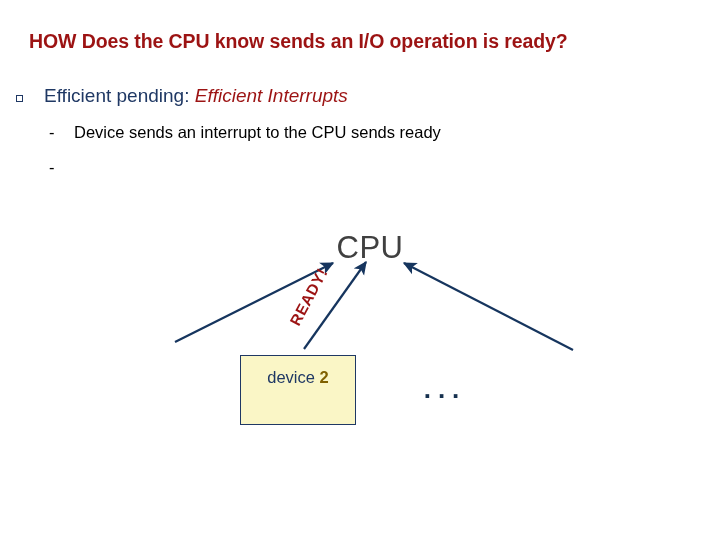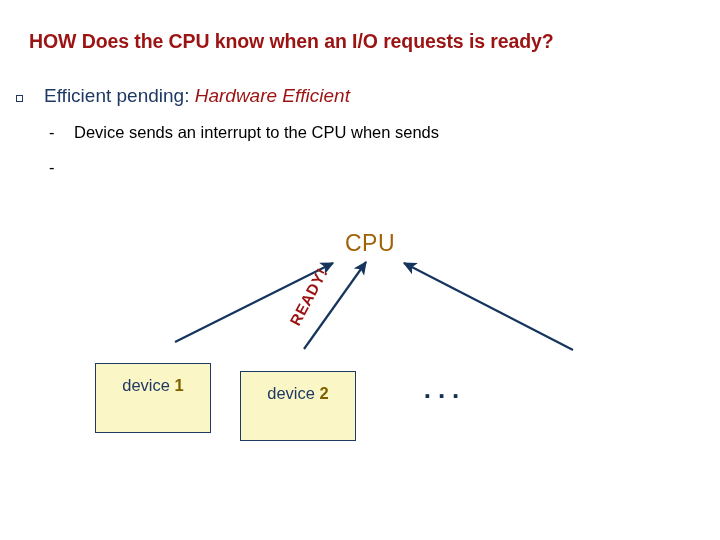--- a/index.html
+++ b/index.html
@@ -83,22 +83,22 @@
     width: 720px;
     height: 540px;
     pointer-events: none;
   }
   #cpu-label {
     position: absolute;
     left: 330px;
     top: 230px;
     width: 80px;
     text-align: center;
-    font-size: 23px;
-    color: #a16207;
+    font-size: 31px;
+    color: #404040;
     letter-spacing: 0.5px;
   }
   #ready-label {
     position: absolute;
     left: 274px;
     top: 288px;
     width: 70px;
     text-align: center;
     font-size: 15.5px;
     font-weight: bold;
@@ -128,70 +128,67 @@
     font-size: 16.5px;
     color: #1F3864;
     white-space: nowrap;
   }
   .device-label .num {
     color: #7F6000;
     font-weight: bold;
   }
 
   #box-1 { left: 95px;  top: 363px; width: 116px; height: 70px; }
-  #box-2 { left: 240px; top: 371px; width: 116px; height: 70px; }
+  #box-2 { left: 240px; top: 355px; width: 116px; height: 70px; }
   #box-n { left: 510px; top: 363px; width: 116px; height: 70px; }
 
   #ellipsis {
     position: absolute;
     left: 405px;
     top: 374px;
     width: 80px;
     text-align: center;
     font-size: 26px;
     font-weight: bold;
     color: #16314F;
     letter-spacing: 7px;
   }
 </style>
 </head>
 <body>
 
 <div id="slide">
 
-  <div id="title">HOW Does the CPU know when an I/O requests is ready?</div>
+  <div id="title">HOW Does the CPU know sends an I/O operation is ready?</div>
 
   <div id="bullet-1">
     <span class="sq-bullet"></span>
-    <div id="bullet-1-text"><span>Efficient pending: </span><span class="emph">Hardware Efficient</span></div>
+    <div id="bullet-1-text"><span>Efficient pending: </span><span class="emph">Efficient Interrupts</span></div>
   </div>
 
   <div class="sub-dash" id="sub-dash-1">-</div>
-  <div class="sub-line" id="sub-text-1">Device sends an interrupt to the CPU when sends</div>
+  <div class="sub-line" id="sub-text-1">Device sends an interrupt to the CPU sends ready</div>
 
   <div class="sub-dash" id="sub-dash-2">-</div>
 
   <svg id="diagram" viewBox="0 0 720 540" xmlns="http://www.w3.org/2000/svg">
     <defs>
       <marker id="ah" markerWidth="7" markerHeight="7" refX="5.6" refY="3.1" orient="auto" markerUnits="strokeWidth">
         <path d="M0,0.2 L6.2,3.1 L0,6.0 L1.5,3.1 Z" fill="#16355E"></path>
       </marker>
     </defs>
     <line x1="175" y1="342" x2="333" y2="263" stroke="#16355E" stroke-width="2.2" marker-end="url(#ah)"></line>
     <line x1="304" y1="349" x2="366" y2="262" stroke="#16355E" stroke-width="2.2" marker-end="url(#ah)"></line>
     <line x1="573" y1="350" x2="404" y2="263" stroke="#16355E" stroke-width="2.2" marker-end="url(#ah)"></line>
   </svg>
 
   <div id="cpu-label">CPU</div>
 
   <div id="ready-label">READY!</div>
 
-  <div class="device-box" id="box-1">
-    <div class="device-label"><span>device </span><span class="num">1</span></div>
-  </div>
 
   <div class="device-box" id="box-2">
     <div class="device-label"><span>device </span><span class="num">2</span></div>
   </div>
 
   <div id="ellipsis">...</div>
 
 
 </div>
 

